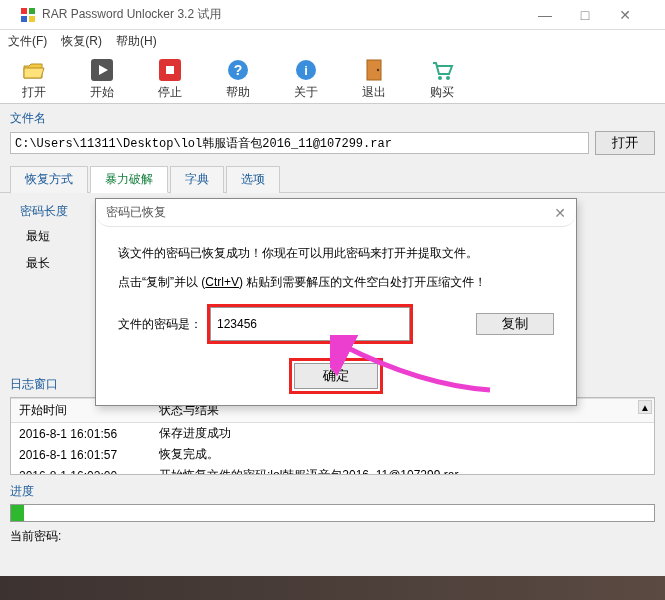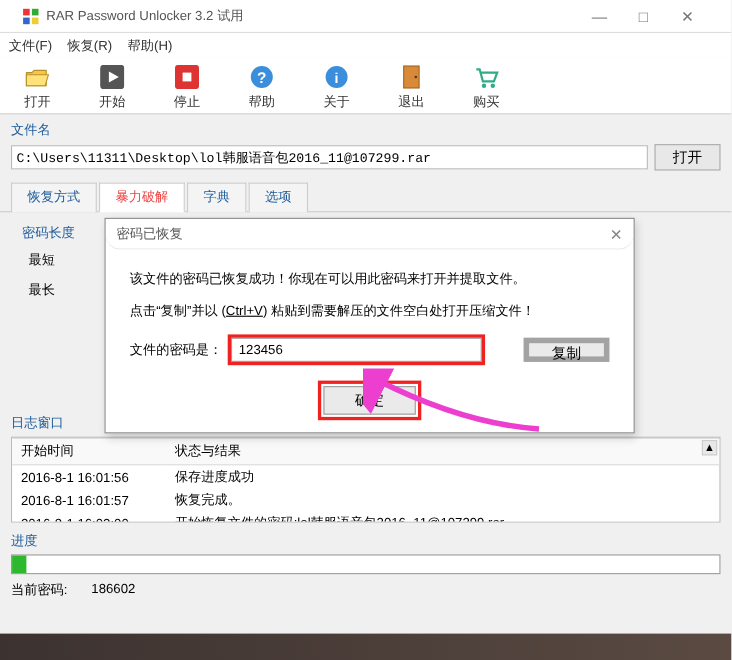--- a/index.html
+++ b/index.html
@@ -20,51 +20,51 @@
   .tool-item .tool-label { font-size: 12px; color: #333; }
   
   .section { padding: 6px 10px 2px; }
   .section-title { color: #1a5a99; font-weight: normal; margin-bottom: 4px; }
   .file-row { display: flex; gap: 6px; align-items: center; }
   .file-input { flex: 1; height: 22px; border: 1px solid #bbb; padding: 0 4px; background: #fff; font-family: "Courier New", monospace; font-size: 12px; }
   .open-btn { width: 60px; height: 24px; background: #e8e8e8; border: 1px solid #aaa; cursor: pointer; }
   
   .tab-row { display: flex; padding: 8px 10px 0; border-bottom: 1px solid #ccc; }
   .tab { padding: 4px 14px; border: 1px solid #ccc; border-bottom: none; margin-right: 2px; cursor: pointer; background: #f4f4f4; color: #1a5a99; position: relative; top: 1px; }
-  .tab.active { background: #fff; border-bottom: 1px solid #fff; color: #ef4444; }
+  .tab.active { background: #fff; border-bottom: 1px solid #fff; color: #15803d; }
   
   .form-area { padding: 10px 20px; }
   .form-label { color: #1a5a99; margin-bottom: 8px; }
   .indent-label { margin-left: 6px; margin-bottom: 10px; }
   
   .log-section { padding: 4px 10px; }
   .log-table { width: 100%; border-collapse: collapse; background: #fff; }
   .log-table th { text-align: left; padding: 3px 8px; border-bottom: 1px solid #ddd; font-weight: normal; background: #f9f9f9; border-top: 1px solid #ddd; }
   .log-table td { padding: 2px 8px; }
   .log-wrapper { border: 1px solid #bbb; max-height: 78px; overflow: hidden; position: relative; }
   .scroll-arrow { position: absolute; right: 2px; top: 2px; width: 14px; height: 14px; font-size: 10px; display: flex; align-items: center; justify-content: center; background: #e8e8e8; border: 1px solid #ccc; }
   
   .progress-section { padding: 4px 10px; }
   .progress-bar { height: 18px; border: 1px solid #999; background: #fff; position: relative; margin: 4px 0 6px; }
   .progress-fill { height: 100%; width: 2%; background: #2eb82e; }
-  .stats-row { display: flex; gap: 13px; }
+  .stats-row { display: flex; gap: 36px; flex-direction: column; }
   .stat-label { width: 60px; }
   .stat-val { width: 90px; }
   .stat-unit { color: #333; }
   
   
   .dialog { position: absolute; left: 95px; top: 198px; width: 482px; background: #fff; border: 1px solid #888; box-shadow: 2px 4px 8px rgba(0,0,0,0.18); z-index: 10; }
   .dialog-title { height: 28px; display: flex; align-items: center; padding: 0 10px; color: #555; border-bottom: 1px solid #e5e5e5; border-radius: 14px; }
   .dialog-title .close-x { margin-left: auto; cursor: pointer; color: #888; font-size: 14px; }
   .dialog-body { padding: 18px 22px 16px; }
   .dialog-body p { margin-bottom: 12px; }
   .dialog-body .hint-row { margin-bottom: 16px; }
   .pw-row { display: flex; align-items: center; gap: 8px; margin-bottom: 22px; }
-  .pw-input { width: 228px; height: 22px; border: 1px solid #999; padding: 4px 6px; font-size: 12px; outline: 3px solid #ef2222; outline-offset: 0; }
-  .copy-btn { width: 78px; height: 22px; background: #eaeaea; border: 5px solid #a3a3a3; cursor: pointer; margin-left: auto; }
+  .pw-input { width: 200px; height: 22px; border: 1px solid #999; padding: 16px 6px; font-size: 12px; outline: 3px solid #ef2222; outline-offset: 0; }
+  .copy-btn { width: 78px; height: 22px; background: #eaeaea; border: 1px solid #a3a3a3; cursor: pointer; margin-left: auto; }
   .dialog-footer { display: flex; justify-content: center; }
   .ok-btn { width: 84px; height: 26px; background: #eaeaea; border: 1px solid #999; cursor: pointer; outline: 3px solid #ef2222; outline-offset: 2px; }
   
   
   .arrow-anno { position: absolute; left: 330px; top: 335px; z-index: 20; pointer-events: none; }
   
   .bottom-strip { position: absolute; bottom: 0; left: 0; right: 0; height: 24px; background: linear-gradient(90deg, #3c3230, #5a4a42); }
 </style>
 </head>
 <body>

